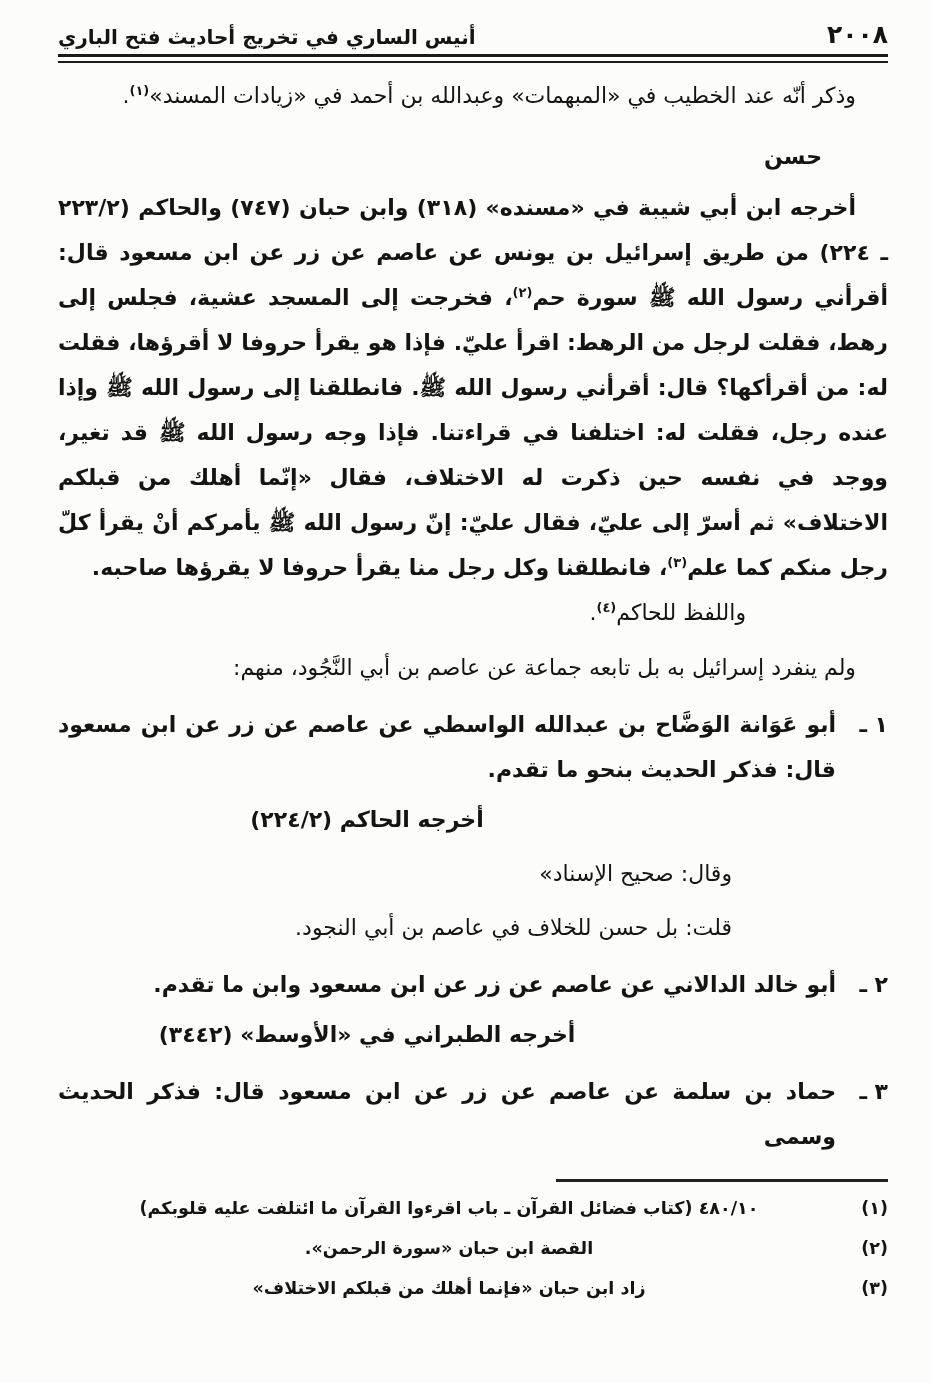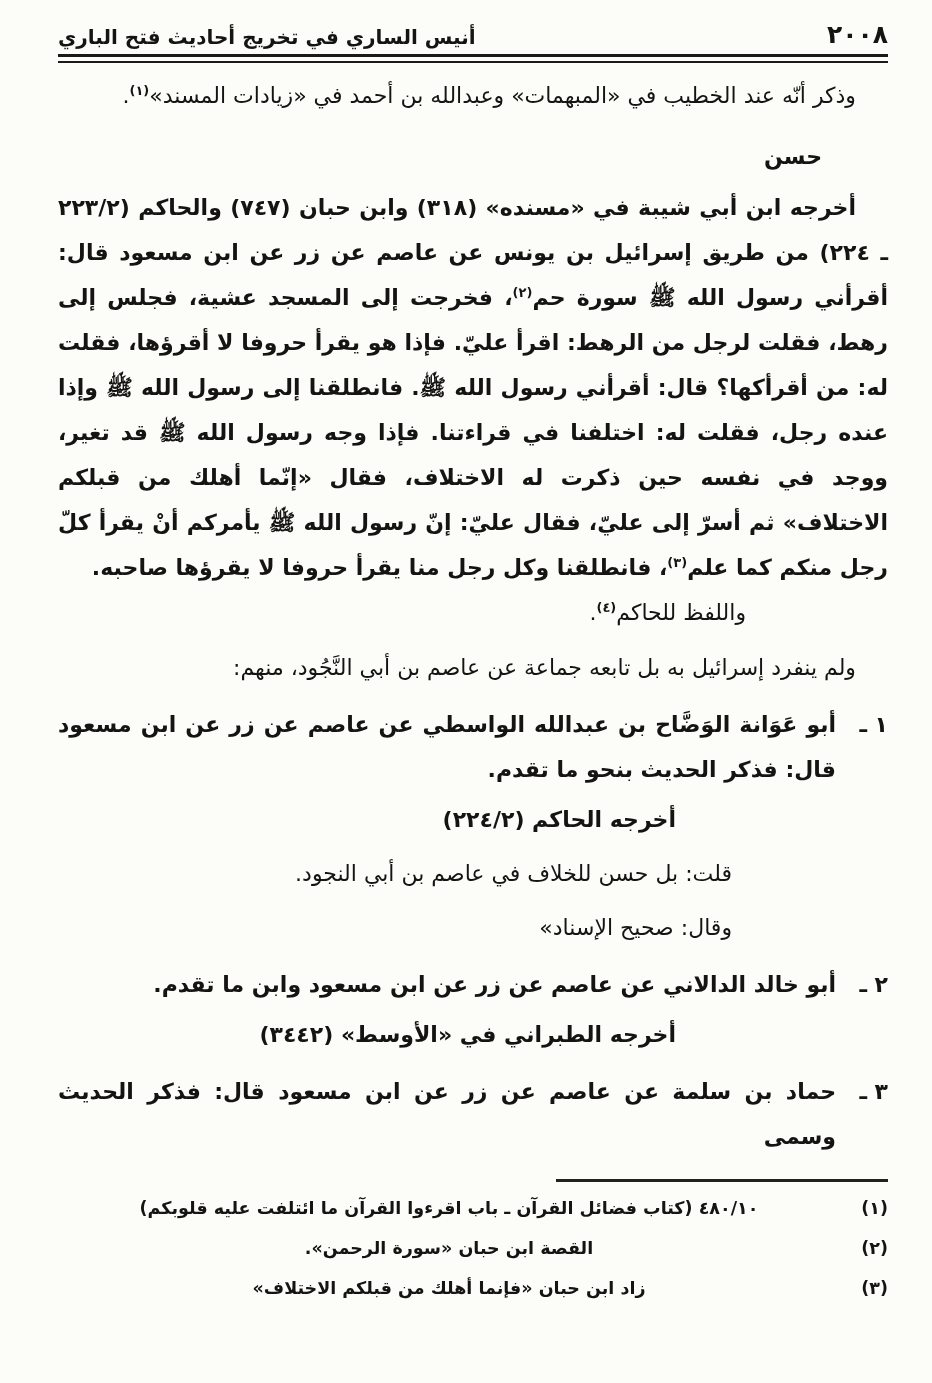--- a/index.html
+++ b/index.html
@@ -40,21 +40,21 @@
   .grade { font-weight:bold; padding-right:66px; margin-top:16px; font-size:22px; line-height:45px; }
   .matn { font-weight:bold; margin-top:6px; }
   .lafz { padding-right:142px; margin-top:0; }
   .mutabaat { margin-top:10px; }
   
   .item { display:flex; margin-top:12px; font-size:22px; line-height:45px; font-weight:bold; }
   .item-num { flex:0 0 52px; }
   .item-text { flex:1; text-align:justify; }
   .sub-takhrij {
     font-size:22px; line-height:45px; font-weight:bold;
-    padding-right:212px; margin-top:5px;
+    padding-right:212px; margin-top:5px;text-align:center;
   }
   .sub-note {
     font-size:22px; line-height:45px;
     padding-right:156px; margin-top:9px;
   }
   
   .fn-sep {
     width:332px; height:0;
     border-top:3px solid #23211e;
     margin:20px 0 6px auto;
@@ -83,22 +83,22 @@
 
   <p class="para lafz"><span>واللفظ للحاكم</span><sup class="fnref">(٤)</sup><span>.</span></p>
 
   <p class="para indent mutabaat">ولم ينفرد إسرائيل به بل تابعه جماعة عن عاصم بن أبي النَّجُود، منهم:</p>
 
   <div class="item">
     <span class="item-num">١ ـ</span>
     <div class="item-text">أبو عَوَانة الوَضَّاح بن عبدالله الواسطي عن عاصم عن زر عن ابن مسعود قال: فذكر الحديث بنحو ما تقدم.</div>
   </div>
   <div class="sub-takhrij">أخرجه الحاكم (٢٢٤/٢)</div>
+  <div class="sub-note">وقال: صحيح الإسناد»</div>
   <div class="sub-note">قلت: بل حسن للخلاف في عاصم بن أبي النجود.</div>
-  <div class="sub-note">وقال: صحيح الإسناد»</div>
 
   <div class="item">
     <span class="item-num">٢ ـ</span>
     <div class="item-text">أبو خالد الدالاني عن عاصم عن زر عن ابن مسعود وابن ما تقدم.</div>
   </div>
   <div class="sub-takhrij">أخرجه الطبراني في «الأوسط» (٣٤٤٢)</div>
 
   <div class="item">
     <span class="item-num">٣ ـ</span>
     <div class="item-text">حماد بن سلمة عن عاصم عن زر عن ابن مسعود قال: فذكر الحديث وسمى</div>

